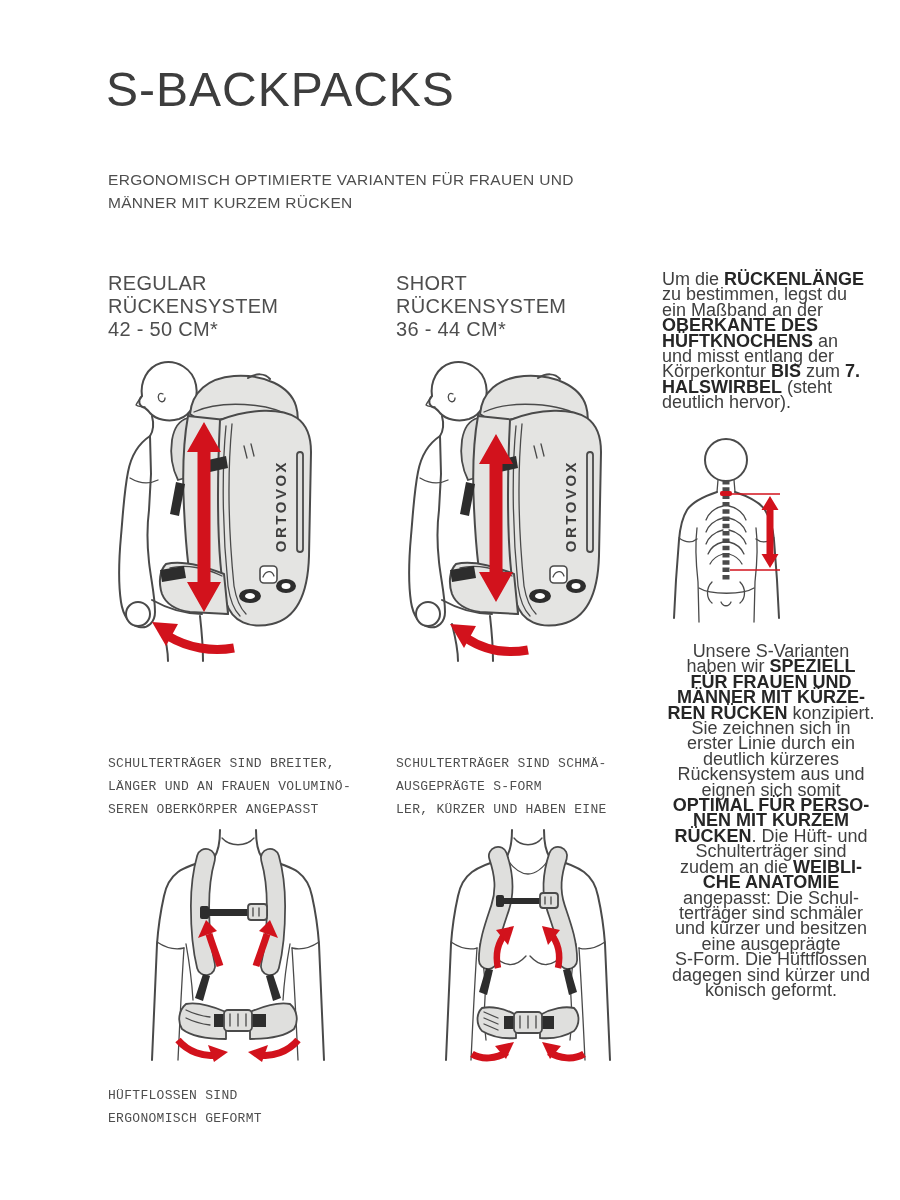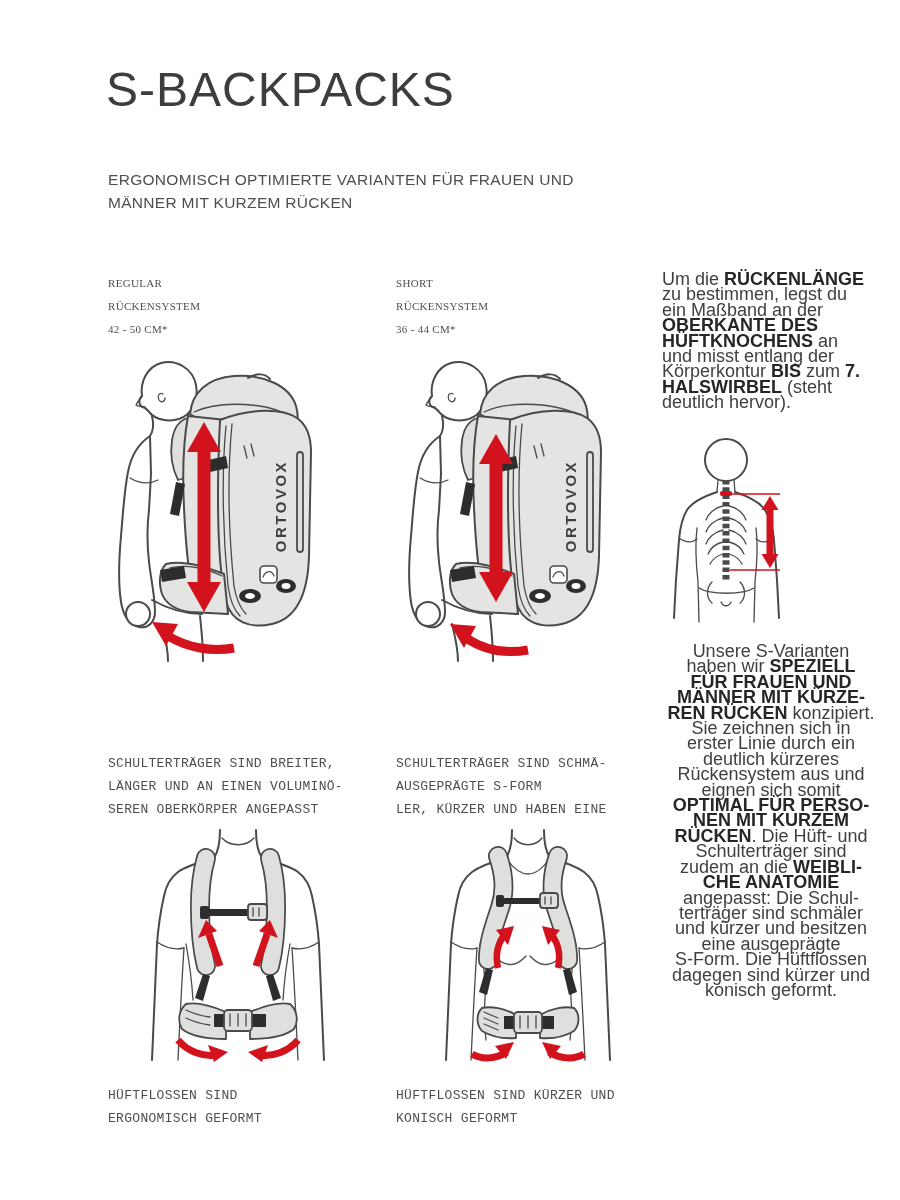--- a/index.html
+++ b/index.html
@@ -24,21 +24,21 @@
     left:106px;top:66px;
     font-size:48px;line-height:48px;font-weight:400;
     letter-spacing:1px;color:var(--title-ink);
   }
   .lede{
     left:108px;top:168px;width:520px;
     font-size:15.5px;line-height:23px;color:var(--body-ink);letter-spacing:.3px;
   }
   .sysheader{
     top:272px;width:280px;
-    font-size:11px;line-height:23px;color:var(--body-ink);letter-spacing:.3px;font-family:Liberation Serif, serif;
+    font-size:20px;line-height:23px;color:var(--body-ink);letter-spacing:.3px;
   }
   .caption{
     width:300px;font-size:13px;line-height:23px;color:var(--body-ink);letter-spacing:.3px;font-family:Liberation Mono, monospace;
   }
   .sidebar-text{
     left:662px;width:218px;
     font-size:18px;line-height:15.4px;color:var(--sidebar-ink);
   }
   .sidebar-text .b{font-weight:bold;color:var(--bold-ink);}
   .tline{white-space:nowrap;}
@@ -250,21 +250,21 @@
       <div class="tline"><span>terträger sind schmäler</span></div>
       <div class="tline"><span>und kürzer und besitzen</span></div>
       <div class="tline"><span>eine ausgeprägte</span></div>
       <div class="tline"><span>S-Form. Die Hüftflossen</span></div>
       <div class="tline"><span>dagegen sind kürzer und</span></div>
       <div class="tline"><span>konisch geformt.</span></div>
     </div>
 
   <div class="abs caption" style="left:108px;top:752px;">
       <div class="tline"><span>SCHULTERTRÄGER SIND BREITER,</span></div>
-      <div class="tline"><span>LÄNGER UND AN EINEN VOLUMINÖ-</span></div>
+      <div class="tline"><span>LÄNGER UND AN FRAUEN VOLUMINÖ-</span></div>
       <div class="tline"><span>SEREN OBERKÖRPER ANGEPASST</span></div>
     </div>
   <div class="abs caption" style="left:396px;top:752px;">
       <div class="tline"><span>SCHULTERTRÄGER SIND SCHMÄ-</span></div>
       <div class="tline"><span>AUSGEPRÄGTE S-FORM</span></div>
       <div class="tline"><span>LER, KÜRZER UND HABEN EINE</span></div>
     </div>
 
   <div class="abs" style="left:102px;top:826px;">
     <svg width="272" height="238" viewBox="0 0 272 238">
@@ -361,18 +361,14 @@
         <path class="redln" style="stroke-width:7;" d="M192 228 C182 234 168 233 157 226"></path>
         <path class="red" d="M150 216 L169 220 L158 233 Z"></path>
       </g>
     </svg>
   </div>
 
   <div class="abs caption" style="left:108px;top:1084px;">
       <div class="tline"><span>HÜFTFLOSSEN SIND</span></div>
       <div class="tline"><span>ERGONOMISCH GEFORMT</span></div>
     </div>
-  <div class="abs caption" style="left:396px;top:1084px;">
-      <div class="tline"><span>HÜFTFLOSSEN SIND KÜRZER UND</span></div>
-      <div class="tline"><span>KONISCH GEFORMT</span></div>
-    </div>
 
 </div>
 
 </body></html>

